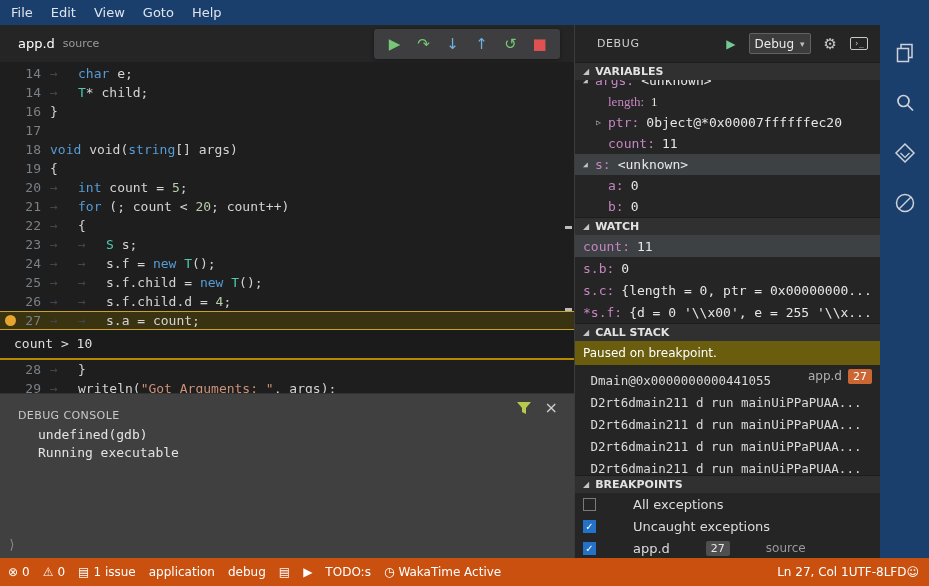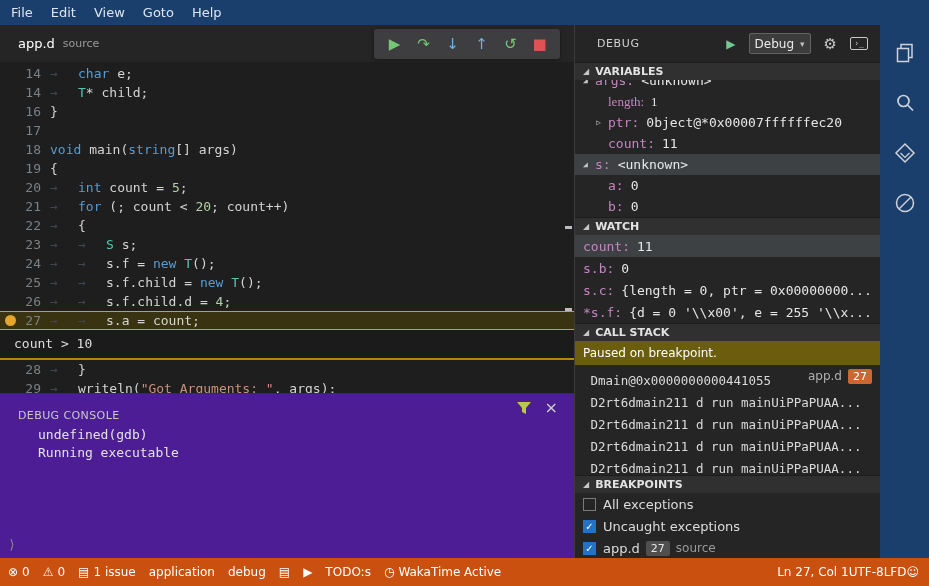--- a/index.html
+++ b/index.html
@@ -28,21 +28,21 @@
   .gutter{width:50px;flex:none;text-align:right;padding-right:9px;color:#798086;}
   .code-line.current{background:#3a3312;box-shadow:inset 0 1px 0 #c9a227, inset 0 -1px 0 #c9a227;}
   .bp-dot{position:absolute;left:5px;top:4px;width:11px;height:11px;border-radius:50%;background:#e5a52f;}
   .indent{display:inline-block;width:28px;color:#3f4650;}
   .tk-kw{color:#569cd6;} .tk-type{color:#4ec9b0;} .tk-num{color:#b5cea8;} .tk-str{color:#ce9178;} .tk-pl{color:#d4d4d4;}
   .cond-widget{height:30px;background:#1b1b1b;border-bottom:2px solid #b58900;padding:3px 0 0 14px;}
   .cond-text{font-family:"DejaVu Sans Mono","Liberation Mono",monospace;font-size:13px;color:#dddddd;}
   .ruler-mark{position:absolute;right:2px;width:7px;height:3px;background:#b9bdc2;}
   .ruler-mark.m1{top:164px;} .ruler-mark.m2{top:246px;}
   
-  .console{height:165px;background:#4c1d95;border-top:1px solid #333;position:relative;flex:none;}
+  .console{height:165px;background:#404040;border-top:1px solid #333;position:relative;flex:none;}
   .console-header{height:32px;padding:10px 0 0 18px;}
   .console-title{font-size:11px;color:#c8c8c8;letter-spacing:.4px;}
   .filter-icon{position:absolute;right:42px;top:7px;cursor:pointer;}
   .close-icon{position:absolute;right:16px;top:4px;font-size:16px;color:#cccccc;cursor:pointer;}
   .console-line{font-family:"DejaVu Sans Mono","Liberation Mono",monospace;font-size:13px;line-height:18px;color:#e3e3e3;padding-left:38px;}
   .console-prompt{position:absolute;left:8px;bottom:6px;color:#8a8a8a;font-size:13px;font-family:"DejaVu Sans Mono","Liberation Mono",monospace;}
   
   .side{width:305px;background:#252526;display:flex;flex-direction:column;overflow:hidden;}
   .side-header{height:37px;display:flex;align-items:center;padding:0 12px 0 22px;flex:none;}
   .side-title{font-size:11px;color:#d0d0d0;letter-spacing:.6px;}
@@ -65,21 +65,21 @@
   .var-row .twistie{font-size:8px;width:12px;color:#c5c5c5;}
   .vname{color:#c586c0;margin-right:7px;}
   .vval{color:#e6e6e6;overflow:hidden;text-overflow:clip;white-space:pre;}
   .watch-row{height:22px;display:flex;align-items:center;padding-left:8px;font-family:"DejaVu Sans Mono","Liberation Mono",monospace;font-size:13px;white-space:pre;overflow:hidden;cursor:pointer;}
   .watch-row.selected{background:#3e4144;}
   .cs-message{height:24px;background:#6a5d0e;color:#ffffff;font-size:12px;display:flex;align-items:center;padding-left:8px;flex:none;}
   .frame-row{height:22px;display:flex;align-items:center;padding:0 8px;font-family:"DejaVu Sans Mono","Liberation Mono",monospace;font-size:12.5px;white-space:pre;overflow:hidden;cursor:pointer;}
   .frame-name{color:#dadada;overflow:hidden;white-space:pre;margin-top:8px;}
   .frame-file{margin-left:auto;font-family:"DejaVu Sans","Liberation Sans",sans-serif;font-size:12px;color:#b0b0b0;padding-right:6px;}
   .frame-badge{background:#cc6633;color:#fff;font-family:"DejaVu Sans",sans-serif;font-size:11px;padding:1px 5px;border-radius:2px;}
-  .bp-row{height:22px;display:flex;align-items:center;padding-left:8px;font-size:13px;color:#dcdcdc;cursor:pointer;}
+  .bp-row{height:22px;display:flex;align-items:center;padding-left:8px;font-size:13px;color:#dcdcdc;cursor:pointer;gap:30px;}
   .checkbox{width:13px;height:13px;margin-right:7px;border:1px solid #7a7a7a;background:transparent;
     font-size:10px;line-height:12px;text-align:center;color:#fff;flex:none;cursor:pointer;}
   .checkbox.checked{background:#2472c8;border-color:#2472c8;}
   .bp-badge{background:#4f4f4f;color:#e8e8e8;font-size:11px;padding:1px 5px;border-radius:2px;margin:0 6px;}
   .bp-desc{color:#9a9a9a;font-size:12px;}
   
   .activity{width:49px;background:#1b3f6c;display:flex;flex-direction:column;align-items:center;padding-top:16px;gap:26px;flex:none;}
   .act-icon{width:24px;height:24px;opacity:.95;cursor:pointer;}
   
   .statusbar{height:28px;background:#ca5010;display:flex;align-items:center;padding:0 10px 0 8px;color:#fff;}
@@ -116,21 +116,21 @@
             <div class="tbtn" style="color: rgb(224, 82, 82);">■</div>
           </div>
       </div>
 
       <div class="code-area">
         <div id="code-lines">
             <div class="code-line"><span class="gutter">14</span><span class="code-content"><span class="indent">→</span><span class="tk-kw">char</span><span class="tk-pl"> e;</span></span></div>
             <div class="code-line"><span class="gutter">14</span><span class="code-content"><span class="indent">→</span><span class="tk-type">T</span><span class="tk-pl">* child;</span></span></div>
             <div class="code-line"><span class="gutter">16</span><span class="code-content"><span class="tk-pl">}</span></span></div>
             <div class="code-line"><span class="gutter">17</span><span class="code-content"></span></div>
-            <div class="code-line"><span class="gutter">18</span><span class="code-content"><span class="tk-kw">void</span><span class="tk-pl"> main(</span><span class="tk-kw">string</span><span class="tk-pl">[] args)</span></span></div>
+            <div class="code-line"><span class="gutter">18</span><span class="code-content"><span class="tk-kw">void</span><span class="tk-pl"> void(</span><span class="tk-kw">string</span><span class="tk-pl">[] args)</span></span></div>
             <div class="code-line"><span class="gutter">19</span><span class="code-content"><span class="tk-pl">{</span></span></div>
             <div class="code-line"><span class="gutter">20</span><span class="code-content"><span class="indent">→</span><span class="tk-kw">int</span><span class="tk-pl"> count = </span><span class="tk-num">5</span><span class="tk-pl">;</span></span></div>
             <div class="code-line"><span class="gutter">21</span><span class="code-content"><span class="indent">→</span><span class="tk-kw">for</span><span class="tk-pl"> (; count &lt; </span><span class="tk-num">20</span><span class="tk-pl">; count++)</span></span></div>
             <div class="code-line"><span class="gutter">22</span><span class="code-content"><span class="indent">→</span><span class="tk-pl">{</span></span></div>
             <div class="code-line"><span class="gutter">23</span><span class="code-content"><span class="indent">→</span><span class="indent">→</span><span class="tk-type">S</span><span class="tk-pl"> s;</span></span></div>
             <div class="code-line"><span class="gutter">24</span><span class="code-content"><span class="indent">→</span><span class="indent">→</span><span class="tk-pl">s.f = </span><span class="tk-kw">new</span><span class="tk-pl"> </span><span class="tk-type">T</span><span class="tk-pl">();</span></span></div>
             <div class="code-line"><span class="gutter">25</span><span class="code-content"><span class="indent">→</span><span class="indent">→</span><span class="tk-pl">s.f.child = </span><span class="tk-kw">new</span><span class="tk-pl"> </span><span class="tk-type">T</span><span class="tk-pl">();</span></span></div>
             <div class="code-line"><span class="gutter">26</span><span class="code-content"><span class="indent">→</span><span class="indent">→</span><span class="tk-pl">s.f.child.d = </span><span class="tk-num">4</span><span class="tk-pl">;</span></span></div>
             <div class="code-line current"><span class="bp-dot"></span><span class="gutter">27</span><span class="code-content"><span class="indent">→</span><span class="indent">→</span><span class="tk-pl">s.a = count;</span></span></div>
             <div class="cond-widget"><span class="cond-text">count &gt; 10</span></div>

